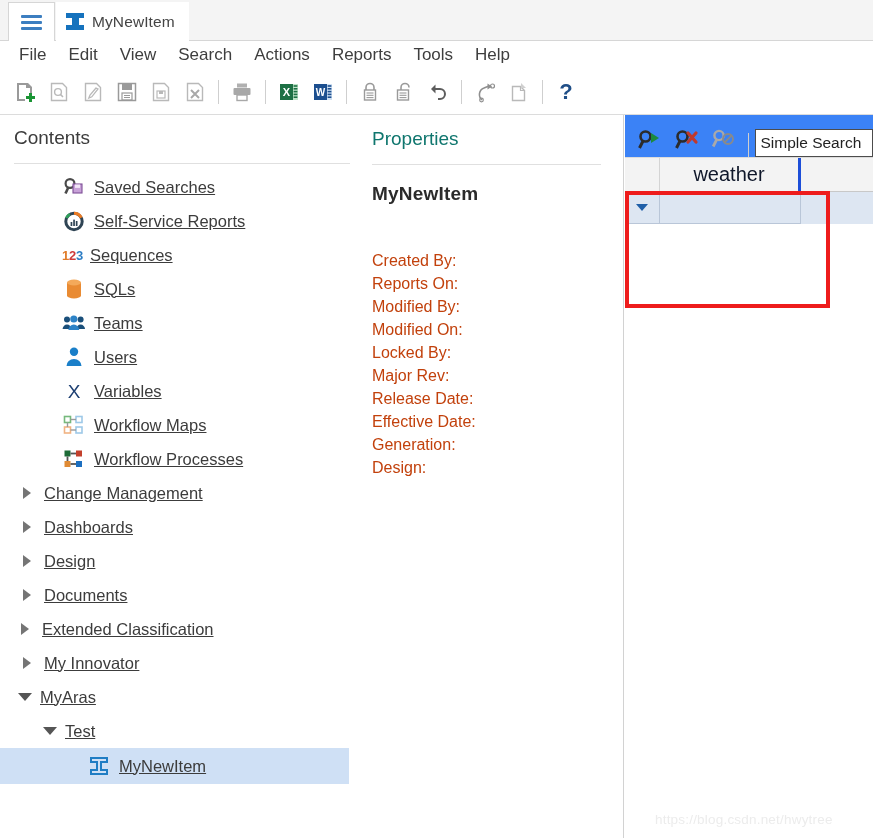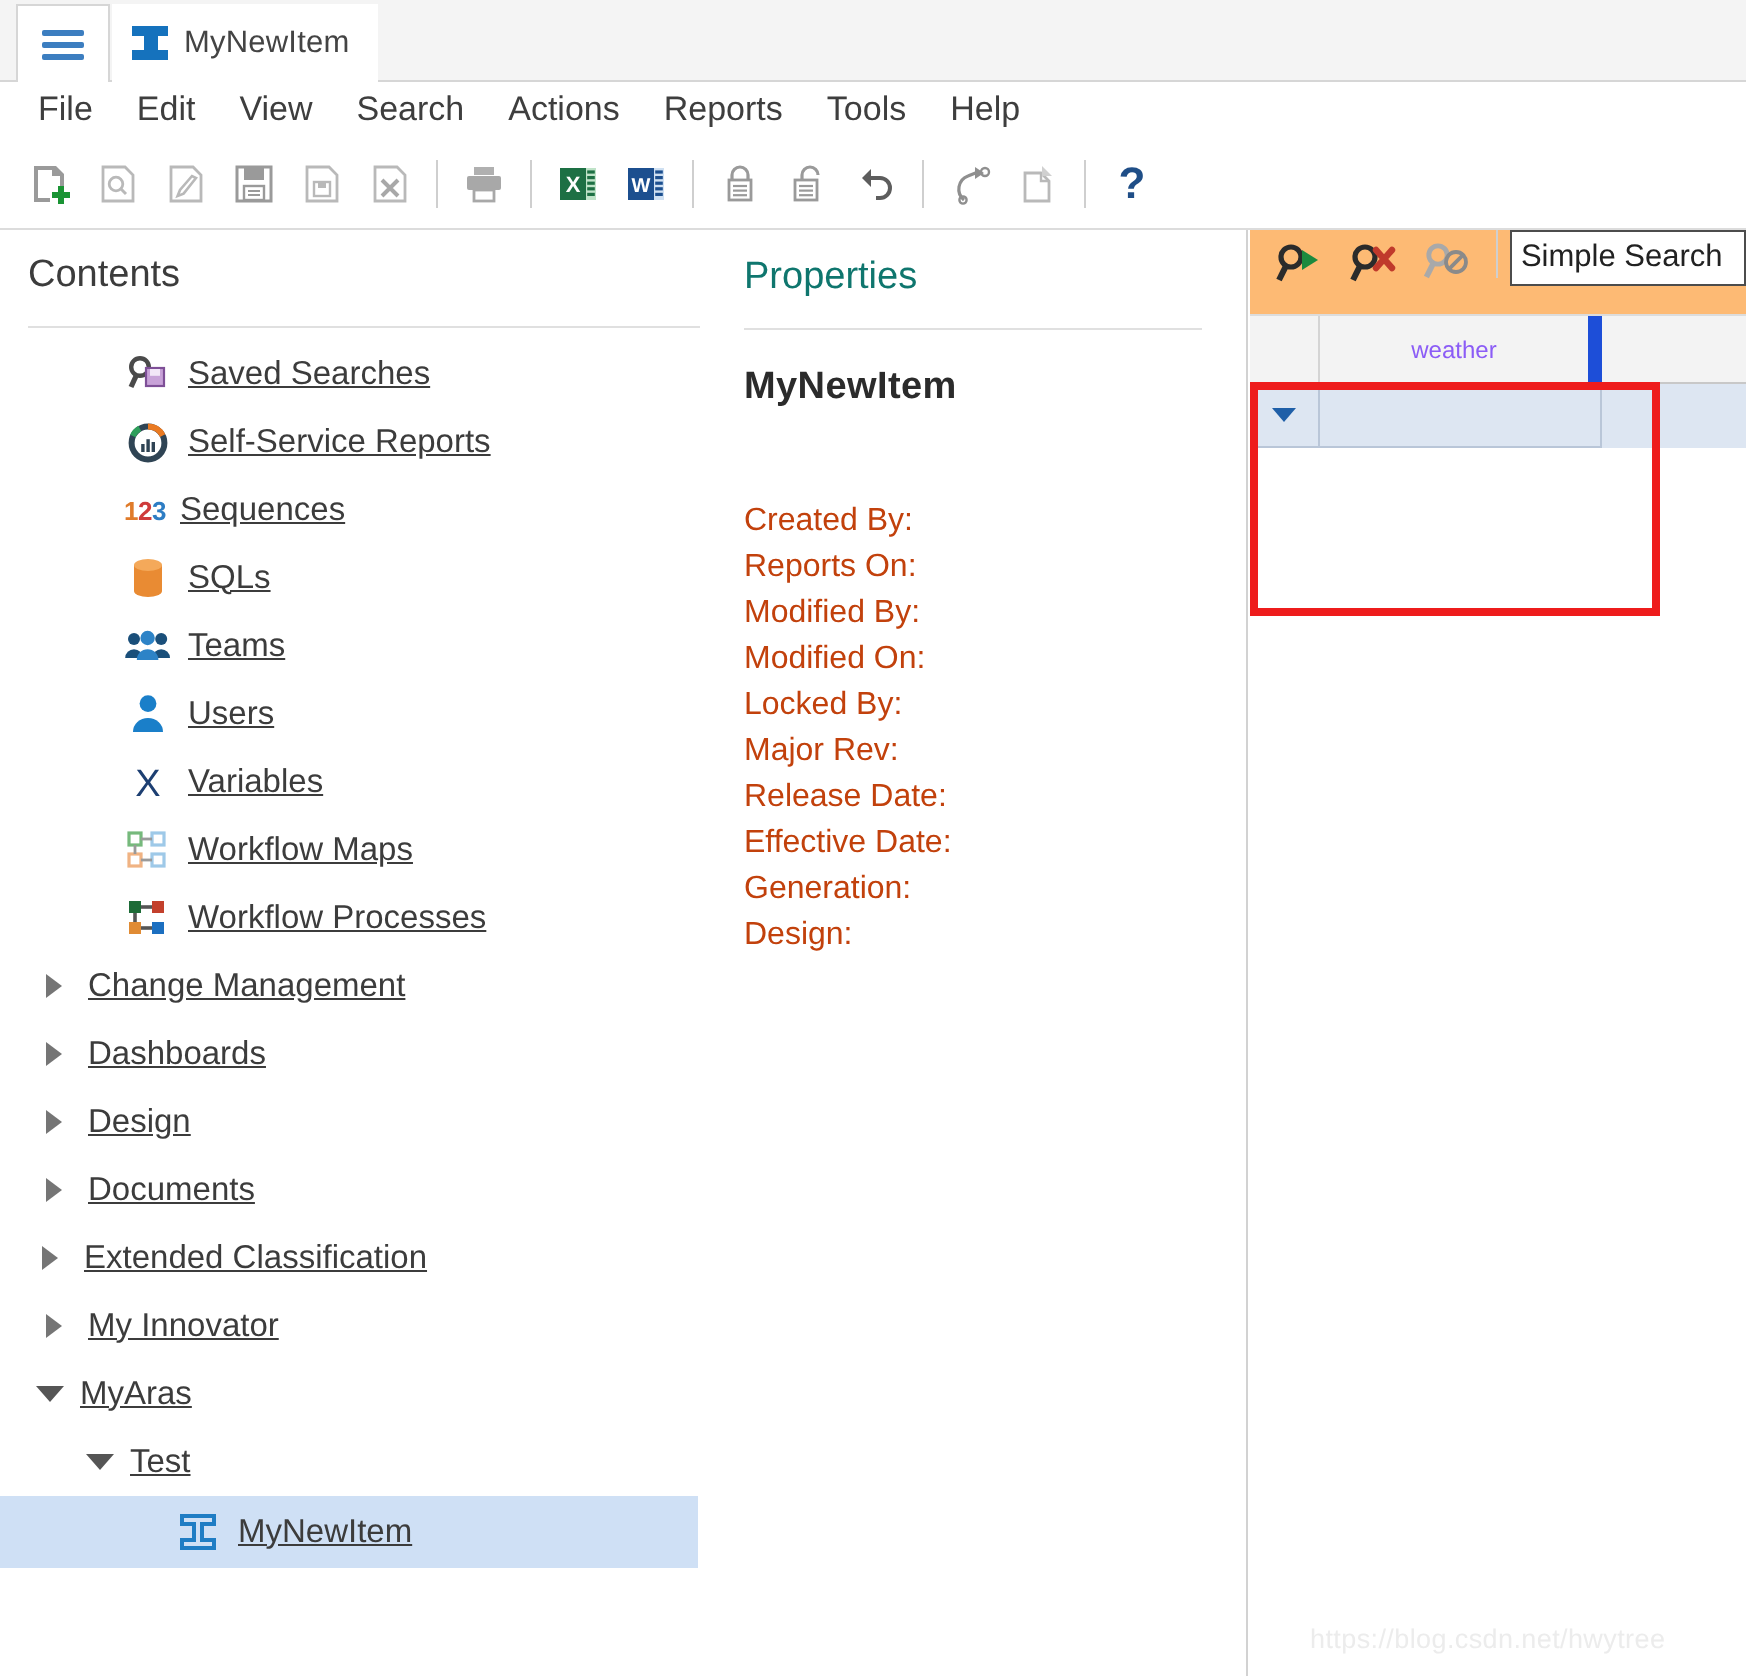--- a/index.html
+++ b/index.html
@@ -114,36 +114,36 @@
   .mid-rule { margin:14px 22px 0 22px; height:1px; background:#e0e0e0; }
   .item-name { font-size:19px; font-weight:bold; color:#2b2b2b; padding:18px 0 0 22px; letter-spacing:.2px;}
   .props { padding:44px 0 0 22px; }
   .prop-row { font-size:16px; color:#c2410c; line-height:23px; white-space:nowrap; }
 
   
   .right-panel {
     position:absolute; left:625px; top:115px; width:248px; height:723px; background:#ffffff;
   }
   .search-toolbar {
-    height:43px; display:flex; align-items:flex-start; padding-left:6px;
-    background:#fdba74; border-bottom:1px solid #dcdcdc;
+    height:43px; display:flex; align-items:flex-end; padding-left:6px;
+    background:#3b82f6; border-bottom:1px solid #dcdcdc;
   }
   .st-btn { width:38px; height:34px; display:flex; align-items:center; justify-content:center; cursor:pointer;}
   .st-sep { width:1px; height:24px; background:#cfcfcf; margin:0 6px; }
   .search-mode {
     height:28px; border:1px solid #4c4c4c; background:#fff; font-size:15.5px; color:#222;
     padding:0 4px; width:120px; line-height:26px; white-space:nowrap; overflow:hidden; cursor:pointer;
   }
   .grid-head {
     display:flex; height:34px; background:#f3f3f3; border-bottom:1px solid #c8c8c8;
   }
   .gh-corner { width:35px; border-right:1px solid #d4d4d4; }
   .gh-cell {
-    width:141px; border-right:7px solid #1d4ed8; display:flex; align-items:center; justify-content:center;
-    font-size:12px; color:#8b5cf6; cursor:pointer;
+    width:141px; border-right:3px solid #1d4ed8; display:flex; align-items:center; justify-content:center;
+    font-size:20px; color:#0f172a; cursor:pointer;
   }
   .grid-body { position:relative; height:690px; background:#ffffff; }
   .grid-row { display:flex; height:32px; background:#dde6f2; }
   .gr-corner {
     width:35px; border-right:1px solid #b9c6d8; border-bottom:1px solid #b9c6d8;
     display:flex; align-items:center; justify-content:center; cursor:pointer;
   }
   .tri-down-blue { width:0;height:0;border-left:6px solid transparent;border-right:6px solid transparent;border-top:7px solid #1f5fa8; }
   .gr-cell { width:141px; border-right:1px solid #b9c6d8; border-bottom:1px solid #b9c6d8; cursor:text;}
 

